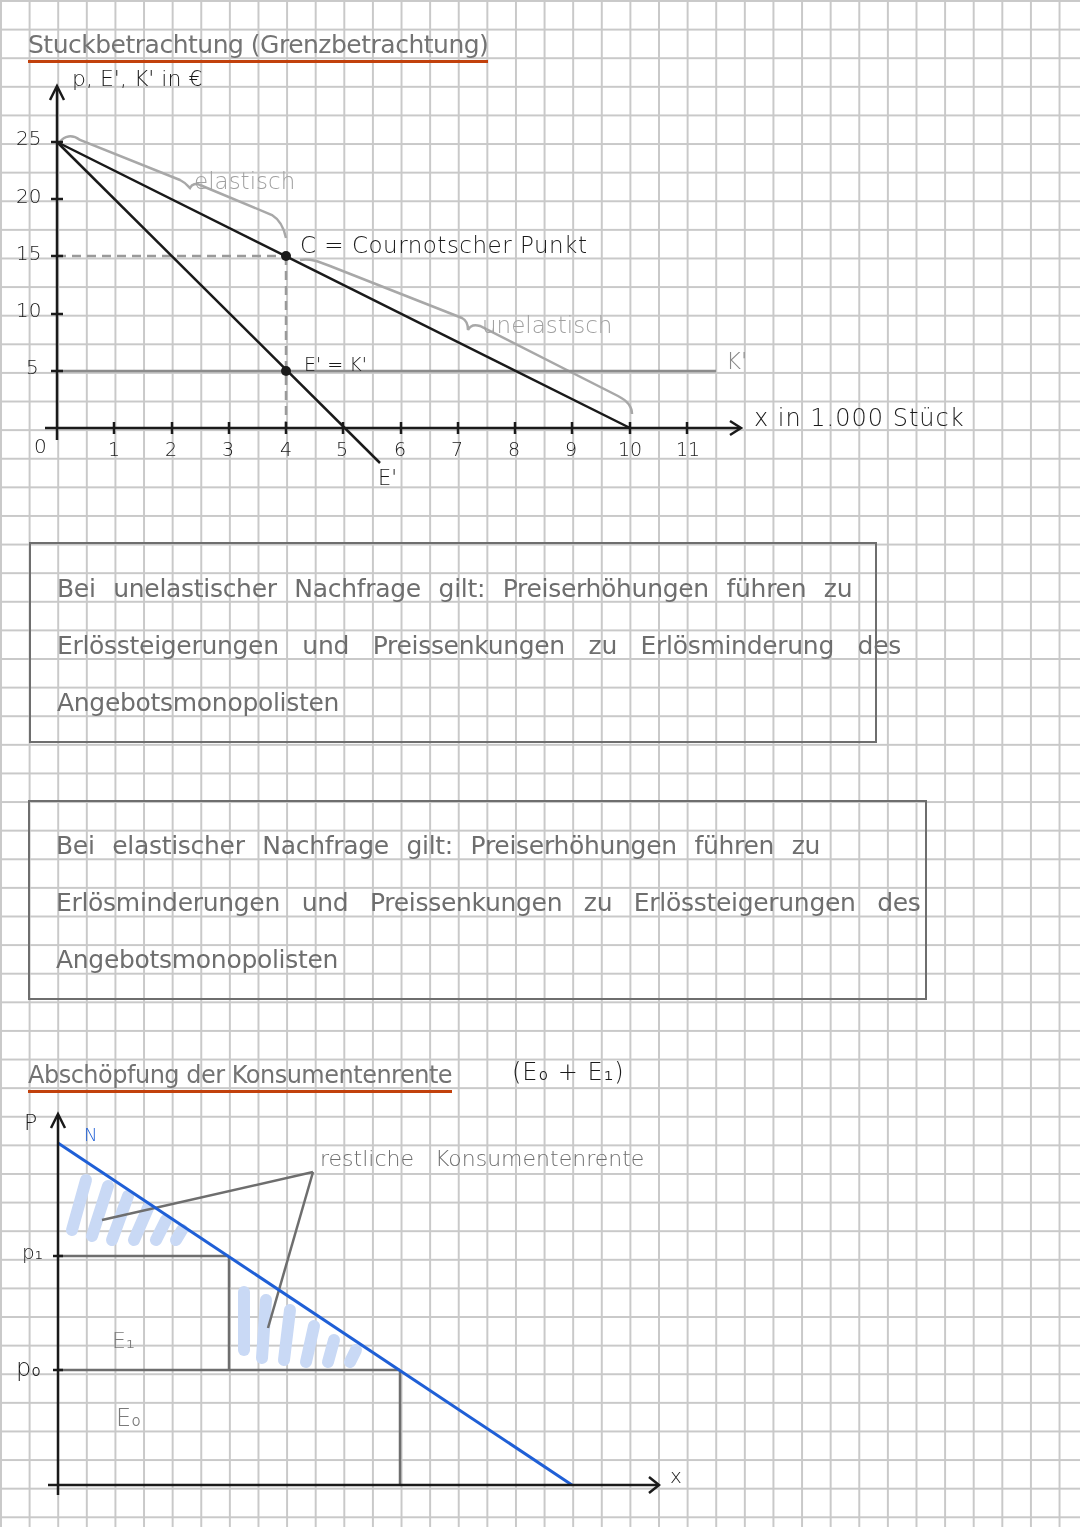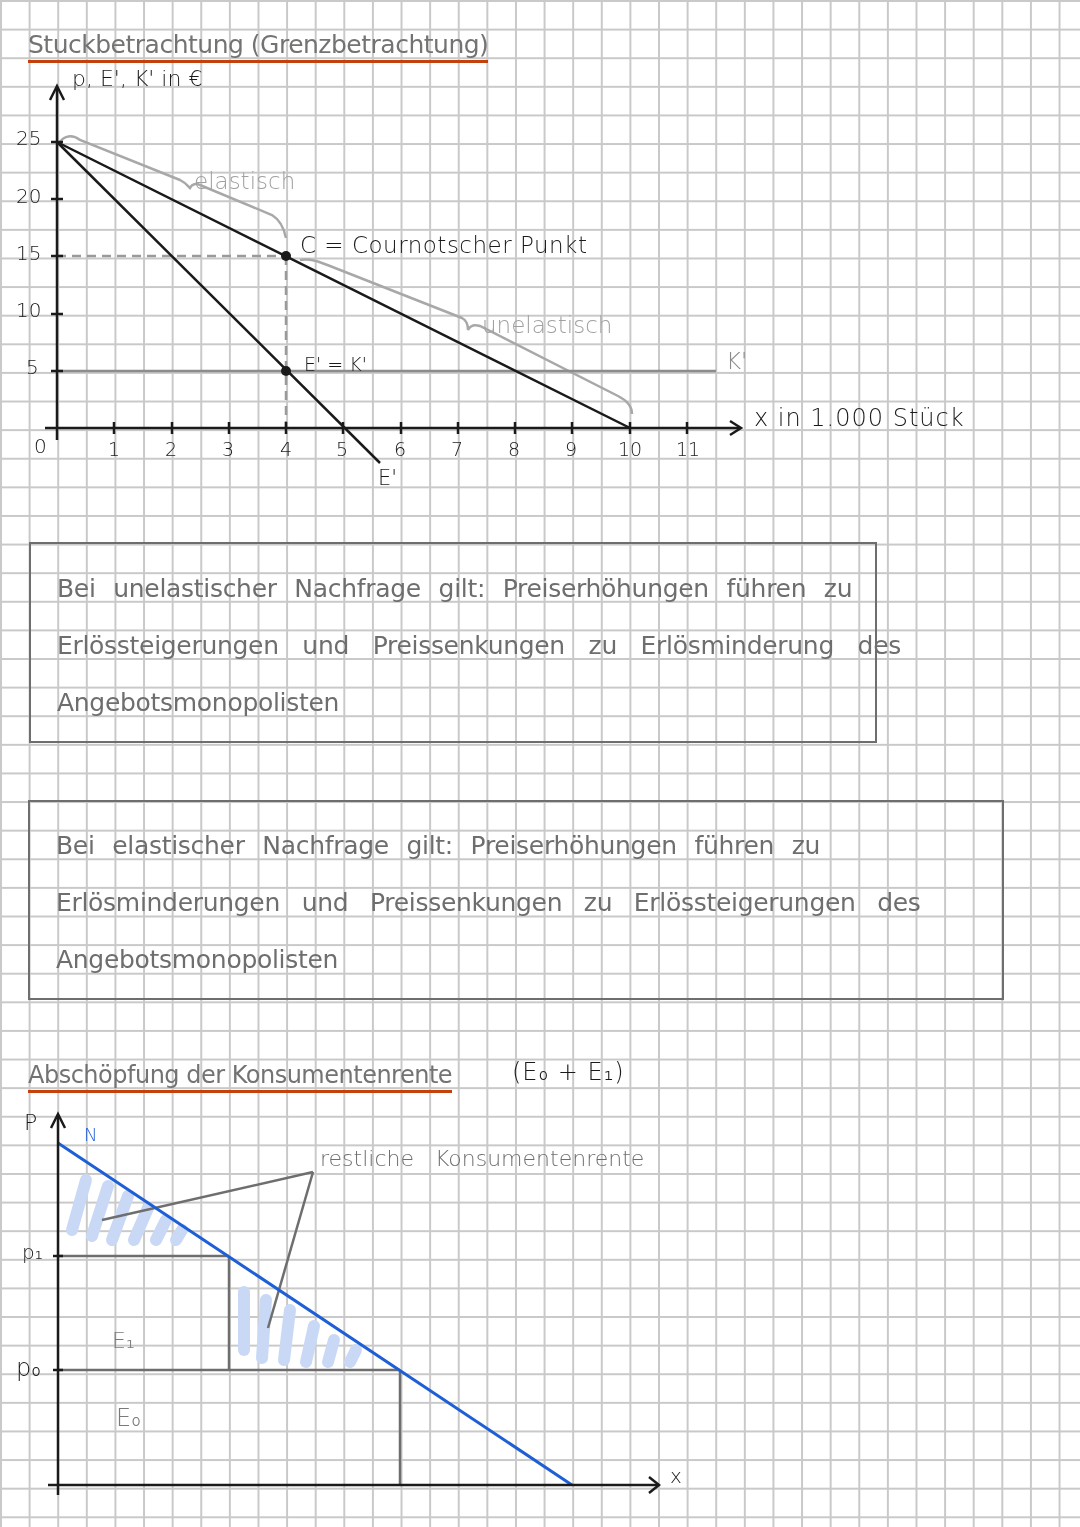--- a/index.html
+++ b/index.html
@@ -108,21 +108,21 @@
 <div class="abs hand ink" style="left:304px; top:342px; font-size:19px;margin-top:11px;">E' = K'</div>
 <div class="abs hand gray-ink" style="left:726px; top:348px; font-size:23px;">K'</div>
 <div class="abs hand ink" style="left:378px; top:466px; font-size:21px;">E'</div>
 
 <div class="box" style="left:29px; top:542px; width:848px; height:201px;">
   <div class="line" style="top:30px; word-spacing:10px;">Bei unelastischer Nachfrage gilt: Preiserhöhungen führen zu</div>
   <div class="line" style="top:87px; word-spacing:16px;">Erlössteigerungen und Preissenkungen zu Erlösminderung des</div>
   <div class="line" style="top:144px;">Angebotsmonopolisten</div>
 </div>
 
-<div class="box" style="left:28px; top:800px; width:976px; height:200px;">
+<div class="box" style="left:28px; top:800px; width:899px; height:200px;">
   <div class="line" style="top:29px; word-spacing:10px;">Bei elastischer Nachfrage gilt: Preiserhöhungen führen zu</div>
   <div class="line" style="top:86px; word-spacing:14px;">Erlösminderungen und Preissenkungen zu Erlössteigerungen des</div>
   <div class="line" style="top:143px;">Angebotsmonopolisten</div>
 </div>
 
 <div class="abs heading" style="left:28px; top:1060px; font-size:24px;">Abschöpfung der Konsumentenrente</div>
 <div class="abs hand ink" style="left:512px; top:1058px; font-size:24px; letter-spacing:1px;">(E₀ + E₁)</div>
 
 <svg width="1080" height="1527" viewBox="0 0 1080 1527">
 

